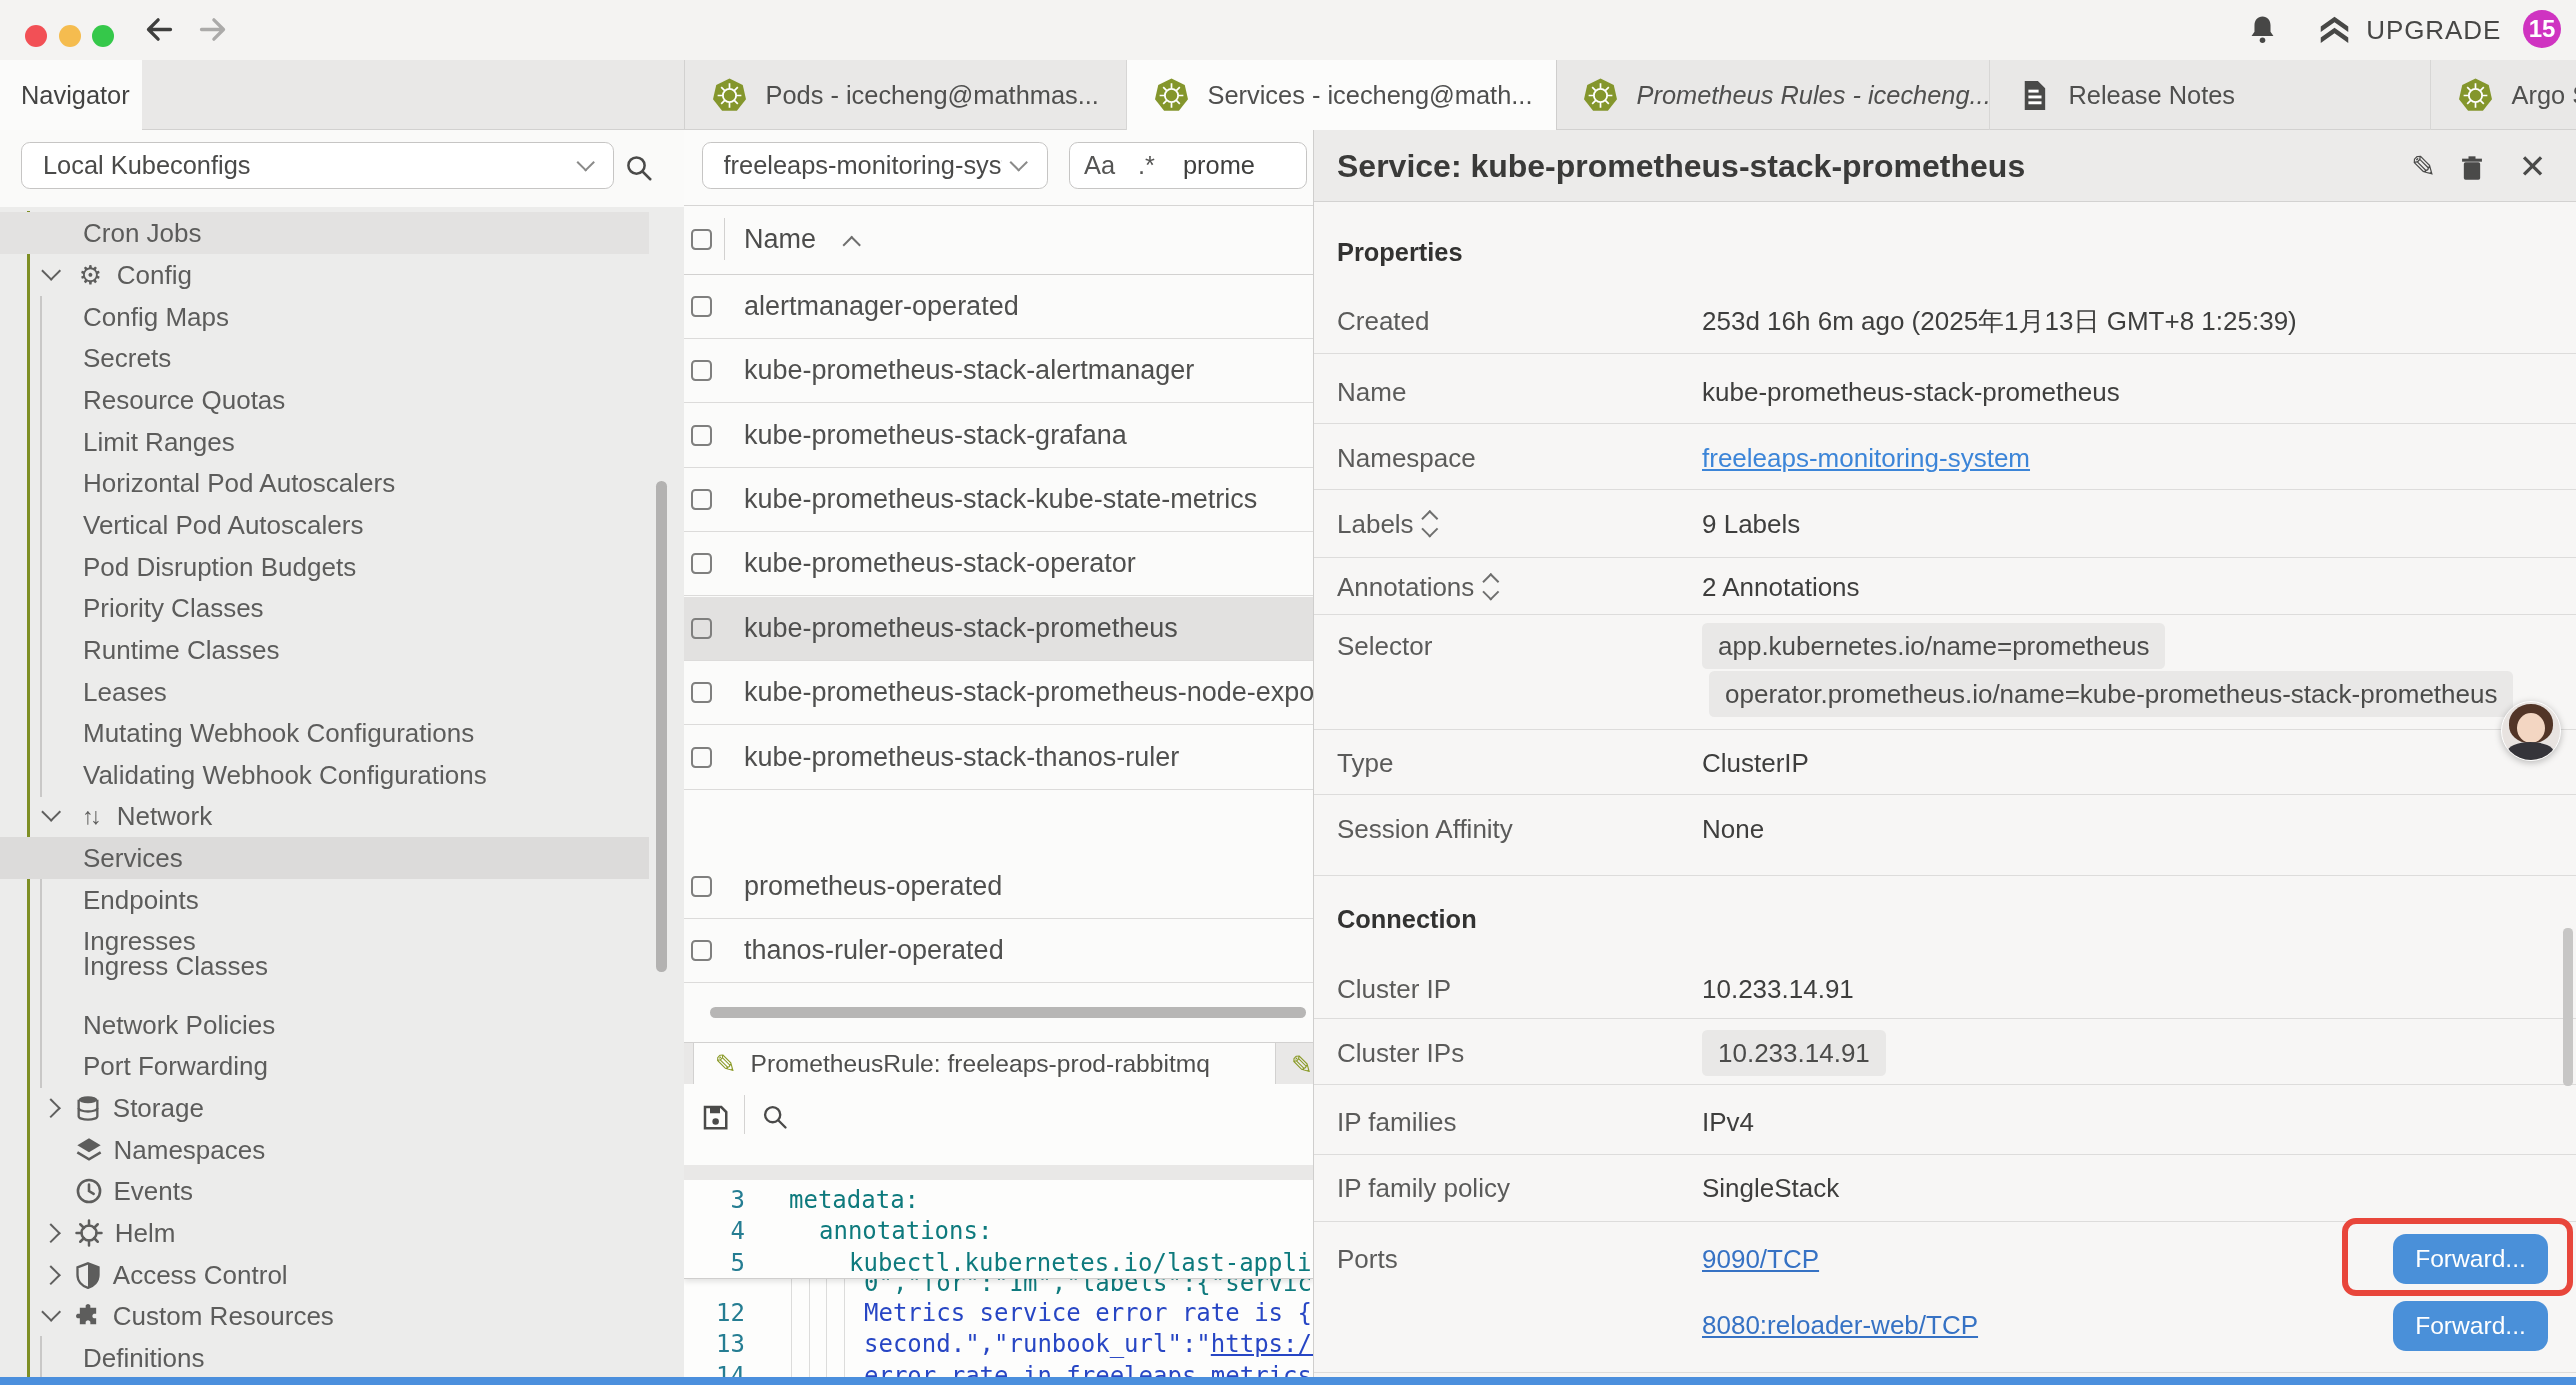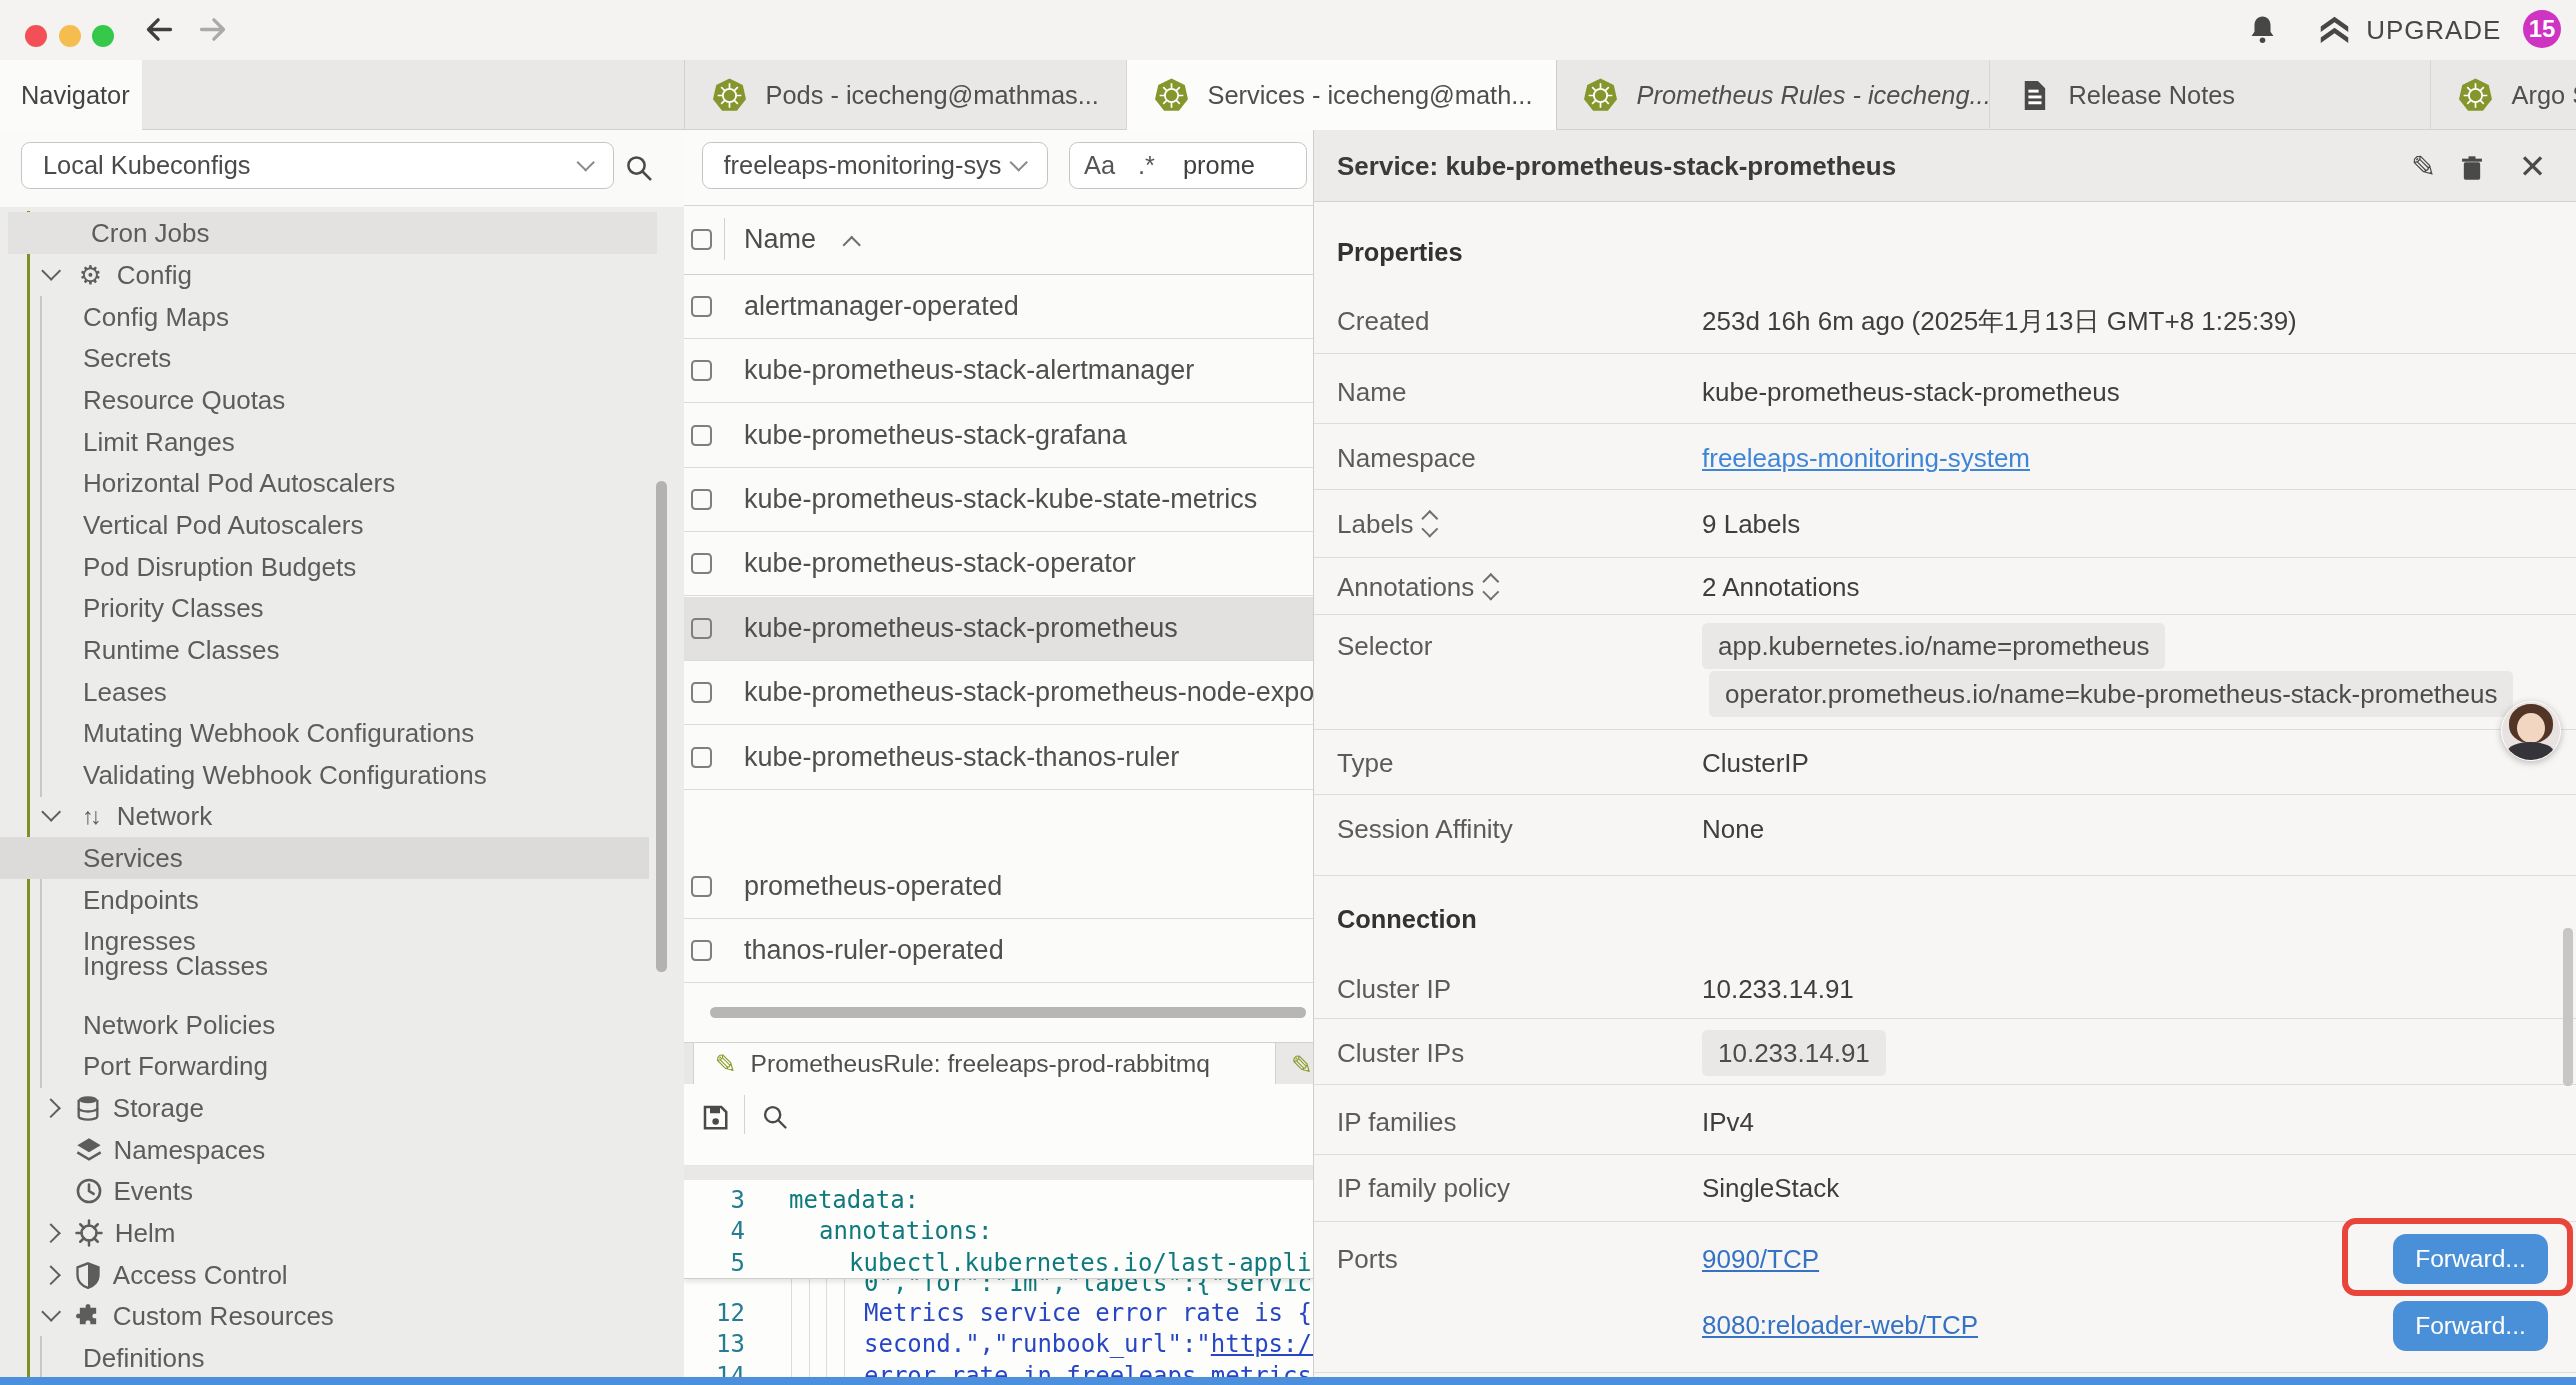--- a/index.html
+++ b/index.html
@@ -35,21 +35,21 @@
   #side-top{left:0;top:0;width:684px;height:77px;background:#fafaf9;}
   .selectbox{height:47px;background:#fff;border:1.8px solid #c6c5c4;border-radius:8.8px;
              display:flex;align-items:center;font-size:25.4px;color:#4a4a49;box-sizing:border-box;}
   .selectbox .sv{margin-left:21px;overflow:hidden;white-space:nowrap;flex:1;}
   .chevdn{width:11.4px;height:11.4px;border-right:2.6px solid #8a8a89;border-bottom:2.6px solid #8a8a89;
           transform:rotate(45deg);margin:-5.3px 21px 0 10.5px;flex:0 0 auto;}
   .greenline{left:27px;top:81px;width:2.6px;height:1175px;background:#7e8f24;}
   .guide{left:40px;width:1.8px;background:#c9c8c7;}
   .ti{position:absolute;left:0;width:649px;height:42px;display:flex;align-items:center;
       font-size:26px;color:#5c5c5b;}
-  .ti.hl{background:#e3e2e1;margin-left:8px;}
+  .ti.hl{background:#e3e2e1;}
   .ti.sel{background:#dcdbda;}
   .tl.c{margin-left:83px;white-space:nowrap;}
   .tl.p{margin-left:10.5px;white-space:nowrap;}
   .chev{display:inline-block;width:12.3px;height:12.3px;border-right:2.6px solid #5f5f5e;border-bottom:2.6px solid #5f5f5e;margin-left:44px;flex:0 0 auto;}
   .chev.d{transform:rotate(45deg);margin-top:-7px;}
   .chev.r{transform:rotate(-45deg);}
   .tic{width:32px;height:32px;margin-left:16px;flex:0 0 auto;display:flex;align-items:center;justify-content:center;}
   .tic.noc{margin-left:75px;}
   .sbthumb{border-radius:5.3px;background:#b3b2b1;}
 
@@ -72,21 +72,21 @@
   .code{position:absolute;font-family:"DejaVu Sans Mono","Liberation Mono",monospace;font-size:24px;height:32px;line-height:32px;white-space:nowrap;}
   .lnum{position:absolute;width:61px;text-align:right;color:#257d92;font-family:"DejaVu Sans Mono",monospace;font-size:24px;height:32px;line-height:32px;}
   .tkey{color:#0e7a7d;}
   .tstr{color:#2746c4;}
   .tlink{color:#2746c4;text-decoration:underline;}
   .iguide{position:absolute;width:0.9px;background:#dcdcdb;}
 
   
   #detail{left:1313px;top:130px;width:1263px;height:1256px;background:#f7f6f5;border-left:0.9px solid #cfcecd;box-sizing:border-box;}
   #dhead{left:0;top:0;width:1263px;height:72px;background:#ecebea;border-bottom:0.9px solid #d3d2d1;box-sizing:border-box;}
-  .dtitle{position:absolute;left:23px;top:0;height:72px;line-height:72px;font-size:26px;font-weight:bold;color:#3a3a39;}
+  .dtitle{position:absolute;left:23px;top:0;height:72px;line-height:72px;font-size:32px;font-weight:bold;color:#3a3a39;}
   .hicon{position:absolute;top:16.7px;width:39px;height:39px;display:flex;align-items:center;justify-content:center;
          font-size:30px;color:#4a4a49;}
   .dsep{position:absolute;left:0;width:1263px;height:0.9px;background:#dddcdb;}
   .dlabel{position:absolute;left:23px;height:32px;line-height:32px;font-size:26px;color:#5b5b5a;display:flex;align-items:center;}
   .dvalue{position:absolute;left:388px;height:32px;line-height:32px;font-size:26px;color:#3e3e3d;white-space:nowrap;}
   .dsec{position:absolute;left:23px;font-size:25.4px;font-weight:bold;color:#323231;height:32px;line-height:32px;}
   .chip{position:absolute;background:#e9e8e7;border-radius:5.3px;height:46px;line-height:46px;
         padding:0 16px;font-size:26px;color:#4b4b4a;white-space:nowrap;}
   .dlink{color:#3c85d8;text-decoration:underline;}
   .plink{position:absolute;left:388px;height:32px;line-height:32px;font-size:26px;color:#3672c4;text-decoration:underline;}

